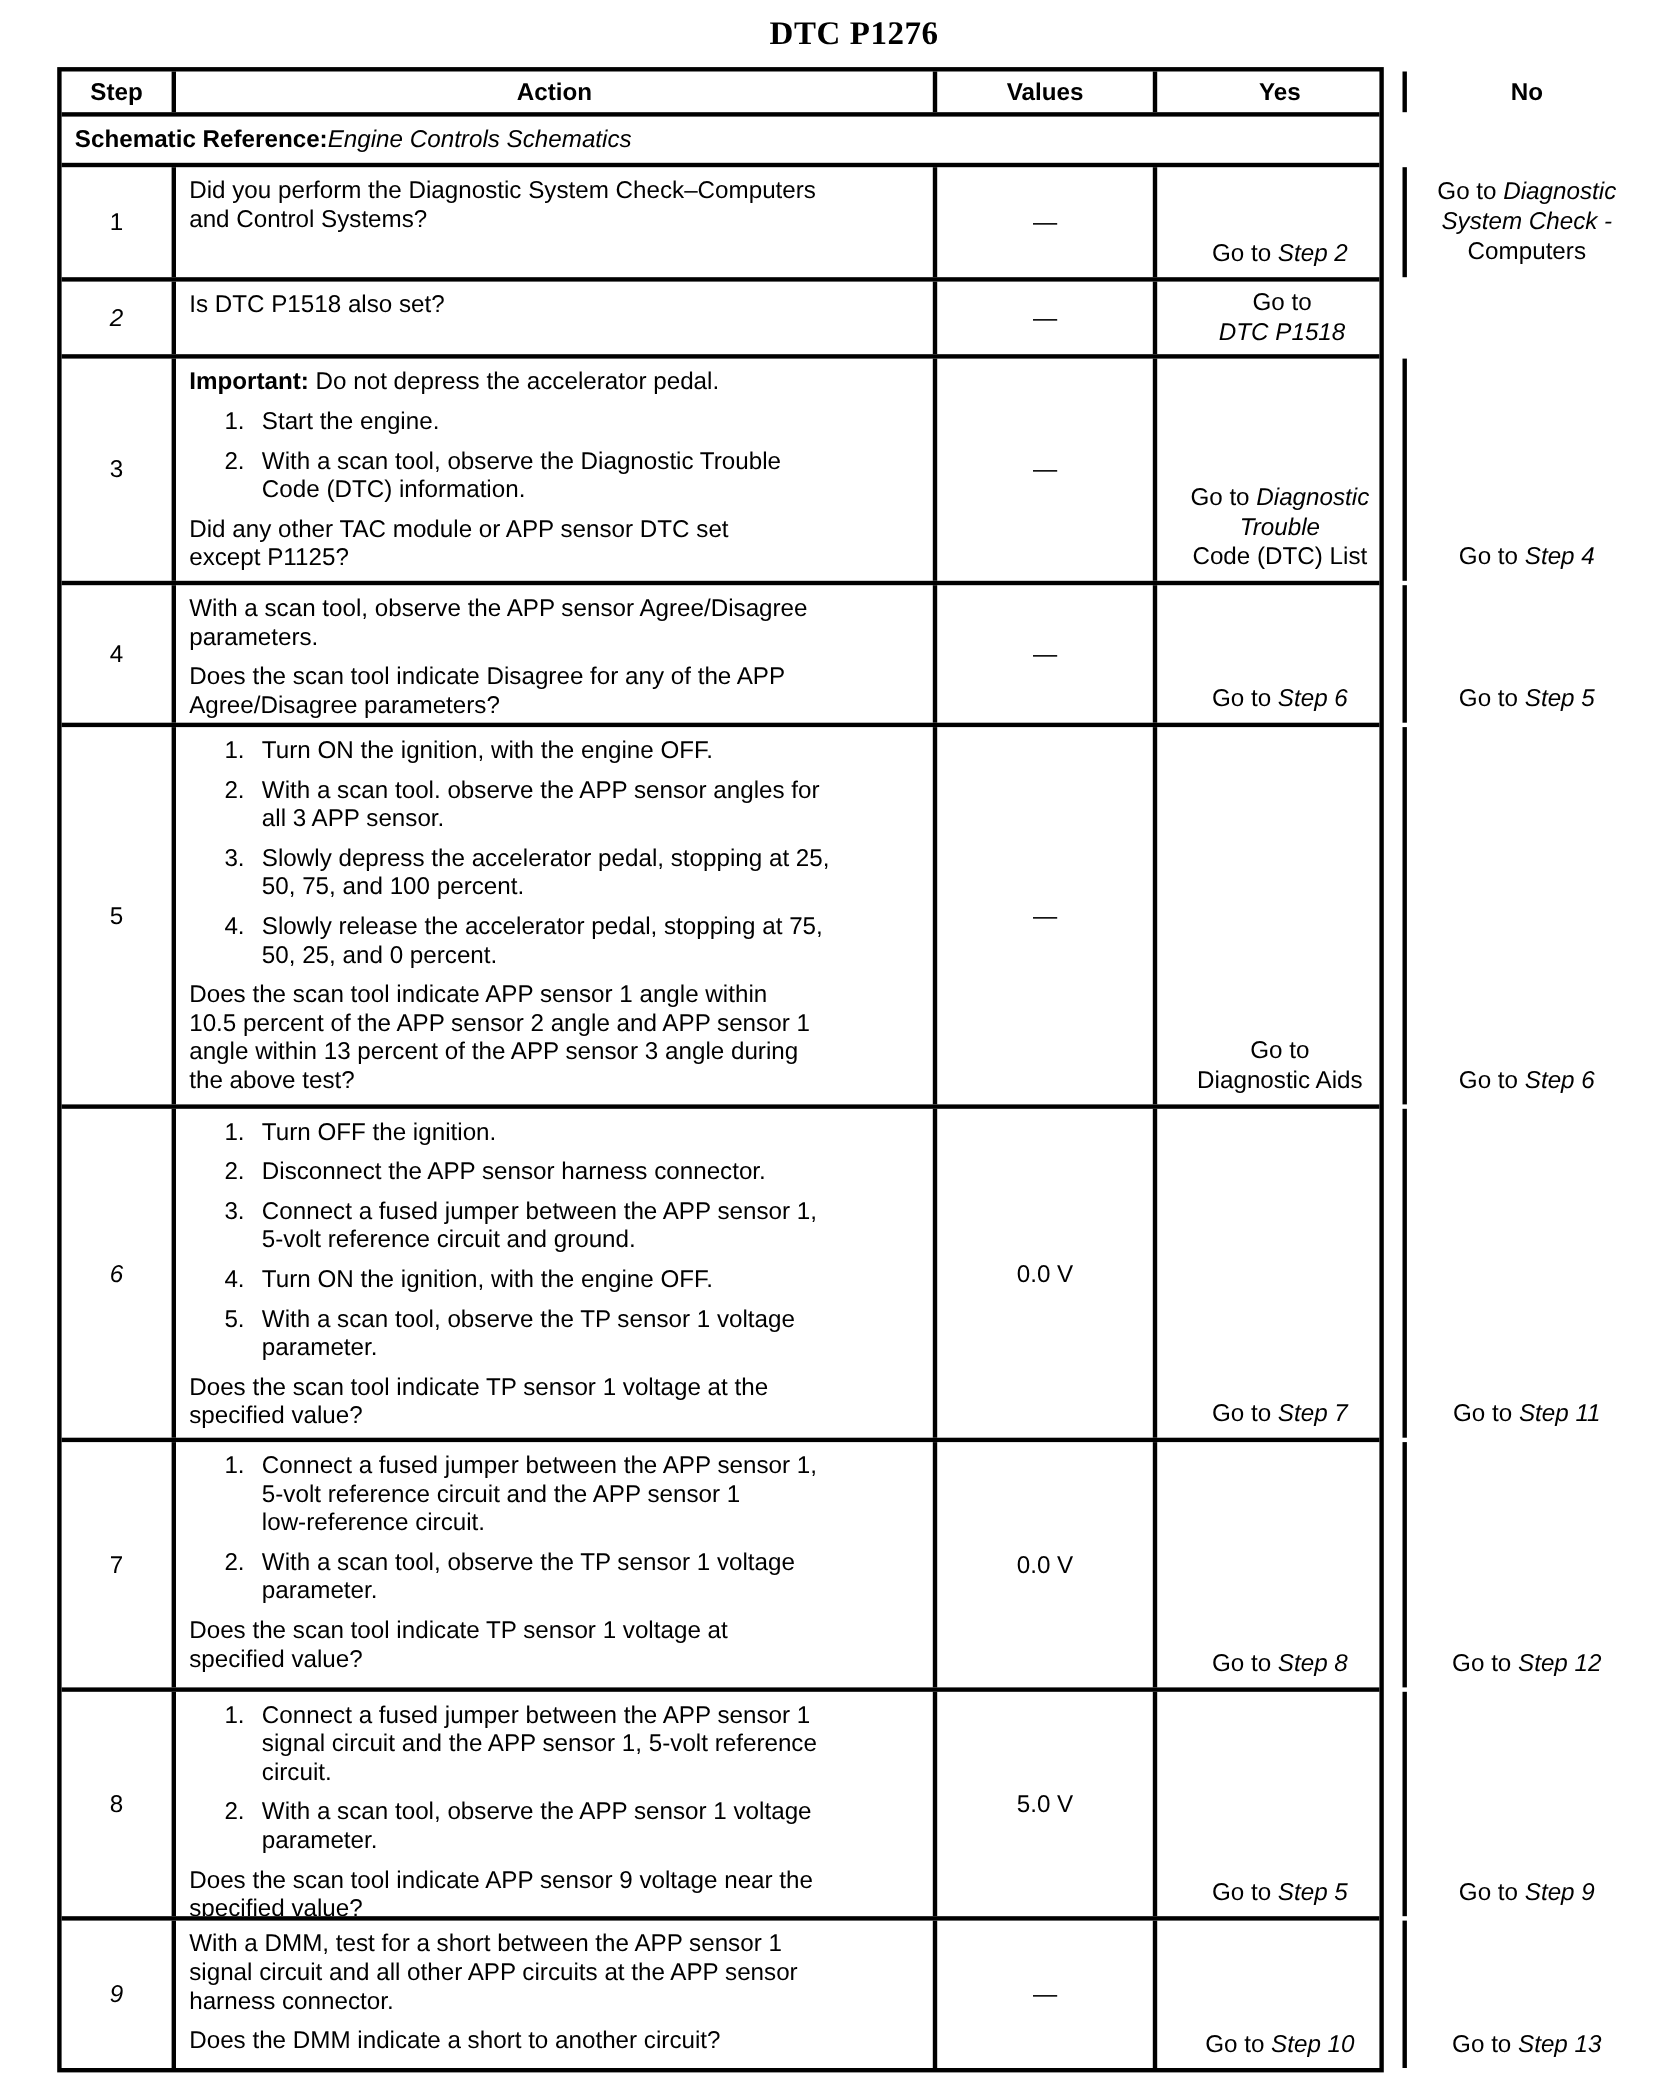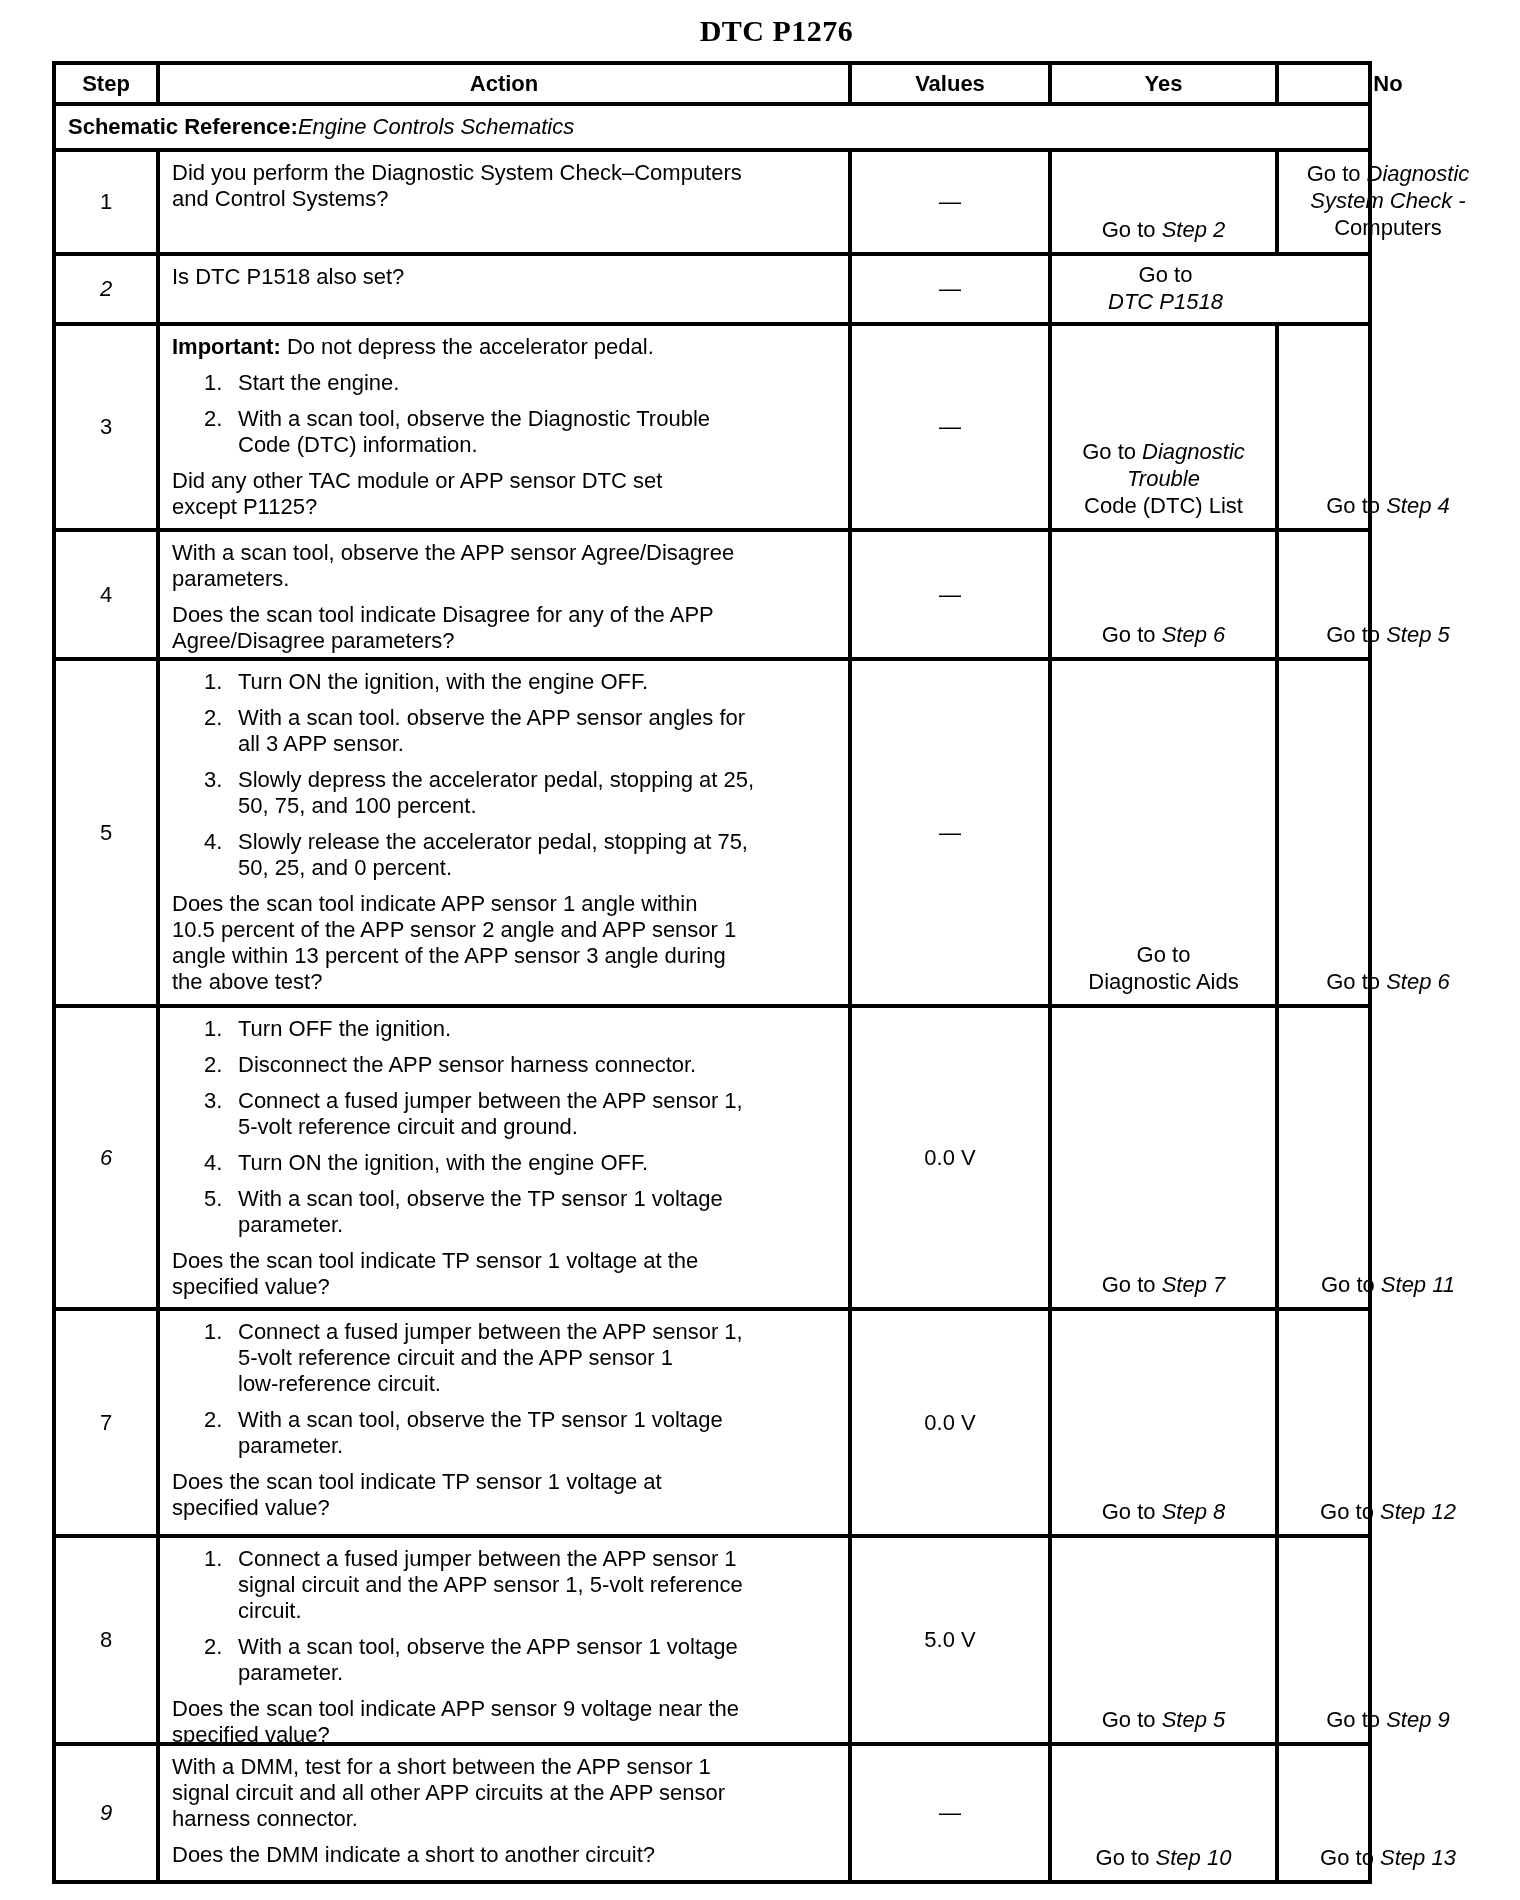--- a/index.html
+++ b/index.html
@@ -21,21 +21,21 @@
     text-align: center;
     font-size: 30px;
     font-weight: 700;
     letter-spacing: 0.5px;
     font-family: Liberation Serif, serif;
   }
   .dtc-table {
     position: absolute;
     top: 61px;
     left: 52px;
-    width: 1320px;
+    width: 1206px;
     border: 4px solid #000;
     box-sizing: border-box;
     background: #fff;
   }
   .trow {
     display: grid;
     grid-template-columns: 104px 692px 200px 227px 218px;
     border-bottom: 4px solid #000;
     box-sizing: border-box;
   }

